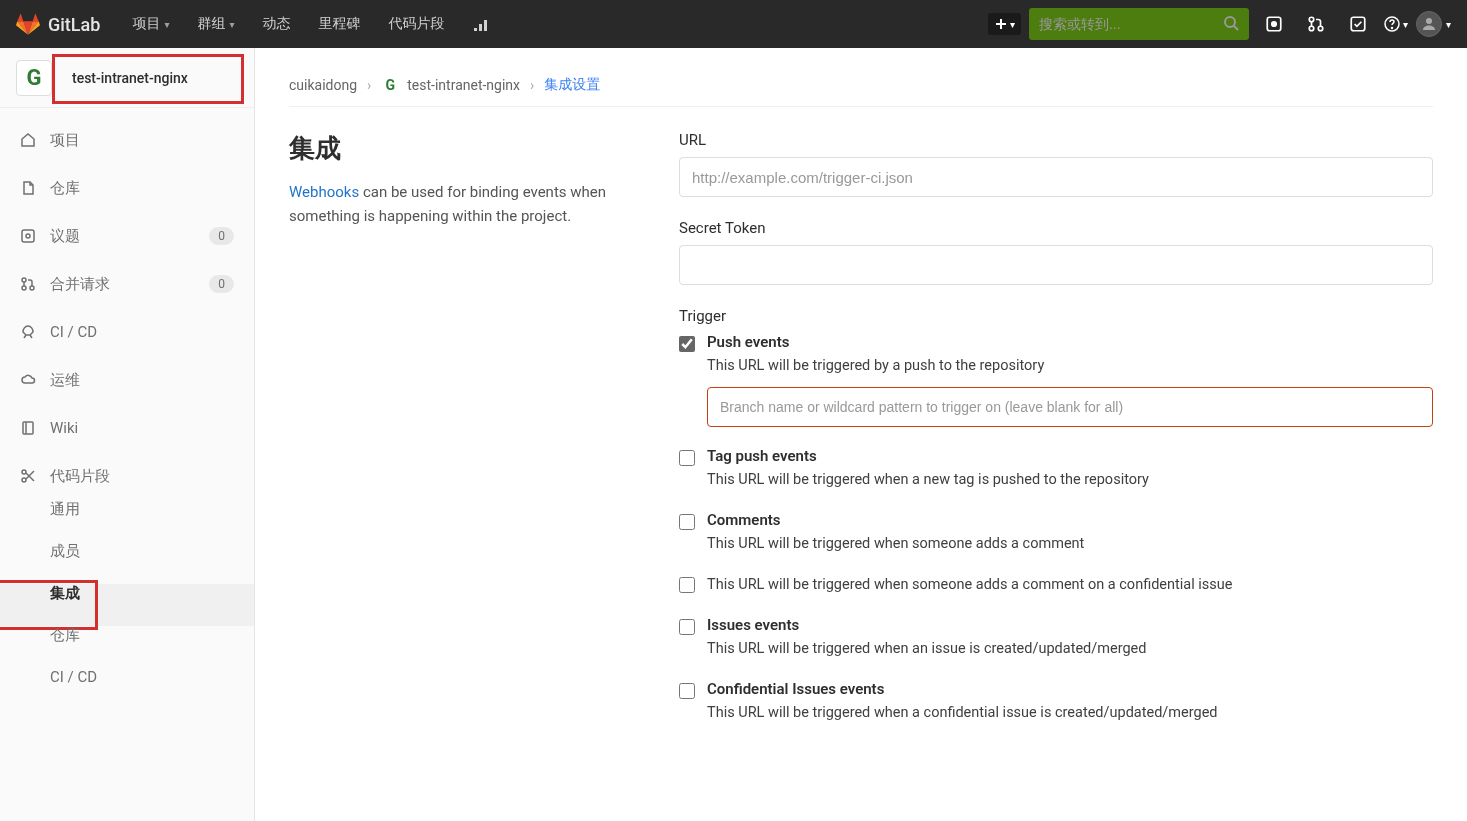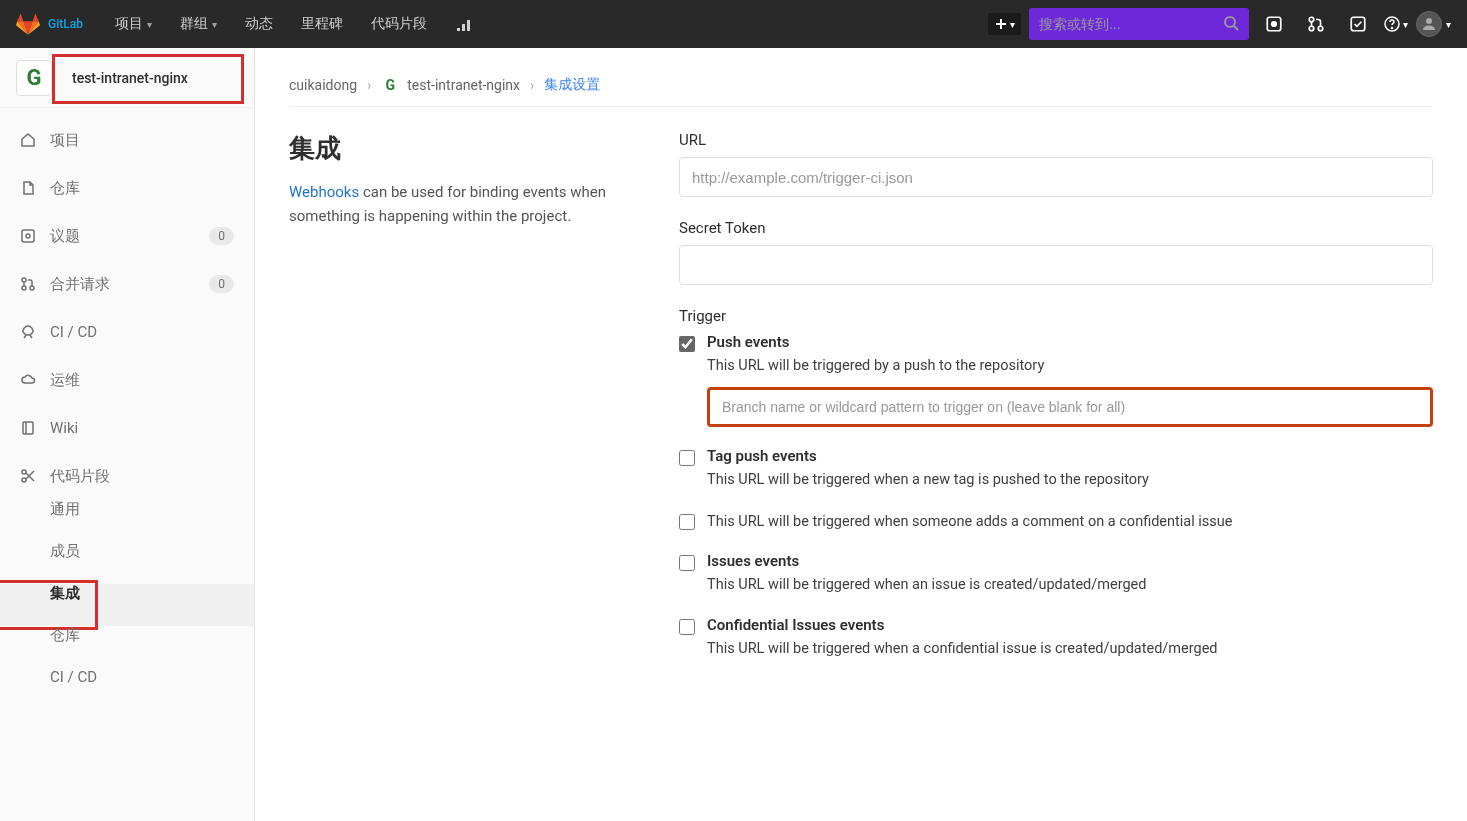--- a/index.html
+++ b/index.html
@@ -2,28 +2,28 @@
 <html><head>
 <meta charset="utf-8">
 <style>
 * { margin: 0; padding: 0; box-sizing: border-box; }
 body { font-family: -apple-system, BlinkMacSystemFont, "Segoe UI", Roboto, sans-serif; font-size: 14px; color: #2e2e2e; background: #fff; width: 1467px; height: 821px; overflow: hidden; }
 
 
 .topnav { height: 48px; background: #292929; color: #fff; display: flex; align-items: center; padding: 0 16px; }
 .gitlab-logo { display: flex; align-items: center; gap: 8px; margin-right: 20px; }
 .gitlab-logo svg { width: 24px; height: 24px; }
-.gitlab-text { font-size: 12px; font-weight: 500; color: #0ea5e9; }
+.gitlab-text { font-size: 18px; font-weight: 500; color: #e5e5e5; }
 .nav-items { display: flex; align-items: center; gap: 4px; }
 .nav-item { padding: 8px 12px; color: #d0d0d0; cursor: pointer; display: flex; align-items: center; gap: 4px; }
 .nav-item .chevron { font-size: 10px; opacity: 0.7; }
 .nav-spacer { flex: 1; }
 .nav-right { display: flex; align-items: center; gap: 8px; }
 .plus-btn { display: flex; align-items: center; gap: 2px; padding: 4px 6px; background: #1a1a1a; border-radius: 3px; color: #fff; cursor: pointer; }
-.search-box { width: 220px; height: 32px; background: #6d28d9; border-radius: 3px; display: flex; align-items: center; padding: 0 10px; }
+.search-box { width: 220px; height: 32px; background: #4d7c0f; border-radius: 3px; display: flex; align-items: center; padding: 0 10px; }
 .search-box input { flex: 1; background: transparent; border: none; color: #fff; outline: none; font-size: 14px; }
 .search-box input::placeholder { color: #999; }
 .search-icon { color: #999; cursor: pointer; }
 .icon-btn { width: 34px; height: 34px; display: flex; align-items: center; justify-content: center; color: #fff; cursor: pointer; }
 .icon-btn svg { width: 18px; height: 18px; }
 .help-btn { display: flex; align-items: center; gap: 2px; color: #fff; cursor: pointer; }
 .avatar-btn { display: flex; align-items: center; gap: 4px; cursor: pointer; }
 .avatar { width: 26px; height: 26px; border-radius: 50%; background: #555; border: 1px solid #666; display:flex; align-items:center; justify-content:center; }
 .avatar svg { width: 18px; height: 18px; }
 
@@ -66,21 +66,21 @@
 .form-label { font-weight: 400; margin-bottom: 8px; display: block; font-size: 15px; }
 .form-input { width: 100%; height: 40px; border: 1px solid #ddd; border-radius: 4px; padding: 0 12px; font-size: 15px; outline: none; color: #333; }
 .form-input::placeholder { color: #999; }
 .form-help { color: #888; font-size: 14px; margin-top: 8px; line-height: 1.5; }
 
 .trigger-item { display: flex; align-items: flex-start; gap: 12px; margin-bottom: 20px; }
 .trigger-checkbox { width: 16px; height: 16px; margin-top: 3px; flex-shrink: 0; cursor: pointer; accent-color:#666; }
 .trigger-content { flex: 1; }
 .trigger-title { font-weight: 600; font-size: 15px; margin-bottom: 4px; }
 .trigger-desc { color: #404040; font-size: 14.5px; line-height: 1.5; }
-.trigger-input { width: 100%; height: 40px; border: 3px solid #c2410c; border-radius: 4px; padding: 0 12px; font-size: 14px; margin-top: 10px; color:#333; }
+.trigger-input { width: 100%; height: 40px; border: 1px solid #c2410c; border-radius: 4px; padding: 0 12px; font-size: 14px; margin-top: 10px; color:#333; }
 .trigger-input::placeholder { color: #999; }
 </style>
 </head>
 <body>
 
 <div class="topnav">
   <div class="gitlab-logo">
     <svg viewBox="0 0 36 36">
         <path fill="#e24329" d="M18 34L11 14h14z"></path>
         <path fill="#fc6d26" d="M18 34L2 14h9zM18 34l16-20h-9z"></path>
@@ -320,20 +320,27 @@
           </div>
 
           <div class="trigger-item">
             <input type="checkbox" class="trigger-checkbox" style="">
             <div class="trigger-content">
               <div class="trigger-title">Tag push events</div>
               <div class="trigger-desc">This URL will be triggered when a new tag is pushed to the repository</div>
             </div>
           </div>
 
+          <div class="trigger-item">
+            <input type="checkbox" class="trigger-checkbox" style="">
+            <div class="trigger-content">
+              <div class="trigger-title">Comments</div>
+              <div class="trigger-desc">This URL will be triggered when someone adds a comment</div>
+            </div>
+          </div>
 
           <div class="trigger-item">
             <input type="checkbox" class="trigger-checkbox" style="">
             <div class="trigger-content">
               <div class="trigger-desc">This URL will be triggered when someone adds a comment on a confidential issue</div>
             </div>
           </div>
 
           <div class="trigger-item">
             <input type="checkbox" class="trigger-checkbox" style="">

